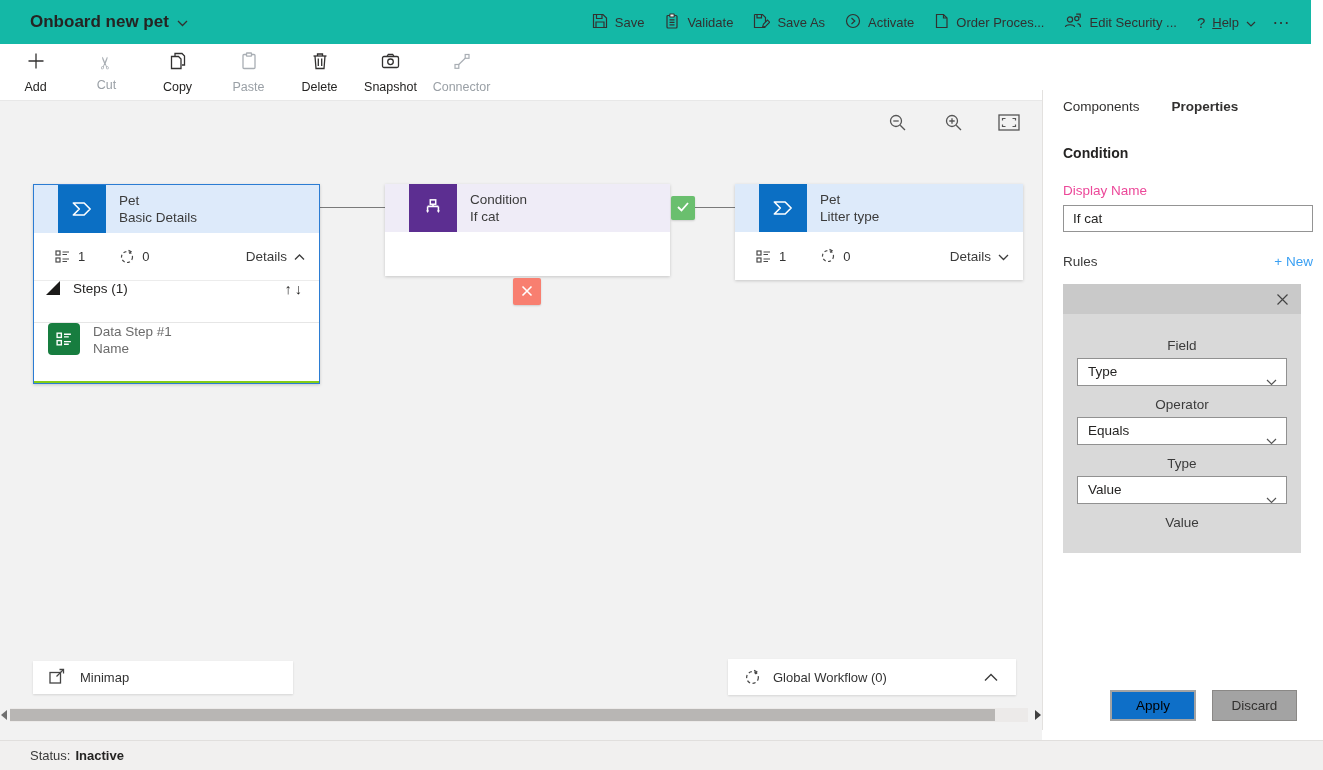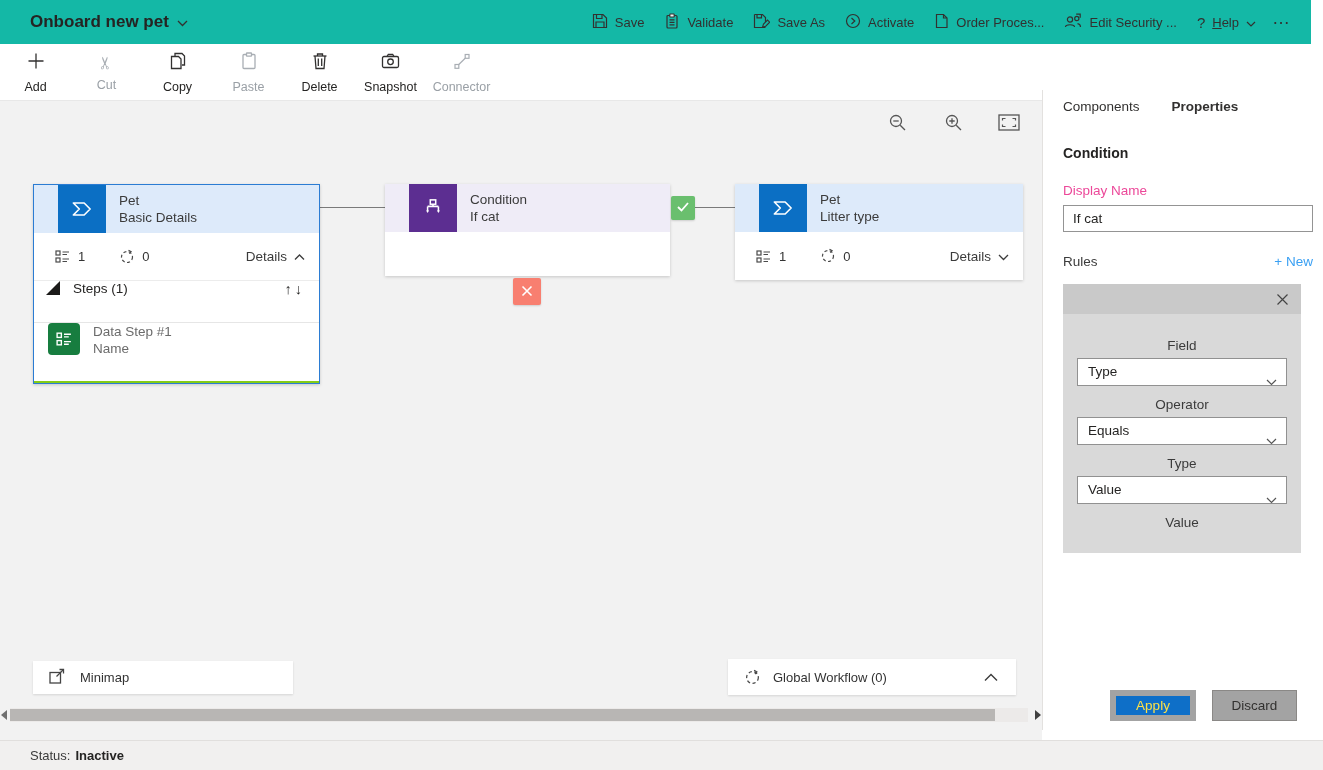--- a/index.html
+++ b/index.html
@@ -88,21 +88,21 @@
   .card-close { width:20px; height:20px; display:flex; align-items:center; justify-content:center; cursor:pointer; }
   .rule-card-body { padding:24px 14px 0 14px; }
   .rc-label { font-size:13.5px; color:#3b3b3b; margin-bottom:5px;text-align:center; }
   .rc-select { position:relative; height:28px; background:#fff; border:1px solid #919191; font-size:13.5px; color:#252423; line-height:26px; padding:0 24px 0 10px; margin-bottom:11px; cursor:pointer; }
   .rc-select .dd-chev { position:absolute; right:9px; top:10px; }
   .value-list { background:#fff; border:1px solid #919191; padding:7px 8px 8px 8px; }
   .vl-opt { display:flex; align-items:center; gap:7px; font-size:13.5px; color:#252423; height:21px; cursor:pointer; }
   .vl-opt input { width:14px; height:14px; accent-color:#0e6fc8; margin:0; flex:none; }
 
   .panel-actions { position:absolute; left:1042px; top:690px; width:281px; display:flex; justify-content:flex-end; gap:16px; padding-right:26px; }
-  .btn-apply { width:86px; height:31px; background:#0e6fc8; color:#fde047; border:6px solid #a3a3a3; font-size:13.5px; font-family:inherit; cursor:pointer; }
+  .btn-apply { width:86px; height:31px; background:#0e6fc8; color:#000000; border:2px solid #a3a3a3; font-size:13.5px; font-family:inherit; cursor:pointer; }
   .btn-discard { width:85px; height:31px; background:#a3a3a3; color:#323130; border:1px solid #8a8886; font-size:13.5px; font-family:inherit; cursor:pointer; }
 
   
   .statusbar { position:absolute; left:0; bottom:0; width:1323px; height:30px; background:#f1f0ef; border-top:1px solid #e1dfdd; display:flex; align-items:center; font-size:13px; color:#3b3b3b; padding-left:30px; gap:5px; }
   .status-value { font-weight:700; color:#252423; }
 </style>
 </head>
 <body>
 
 <div class="app">

